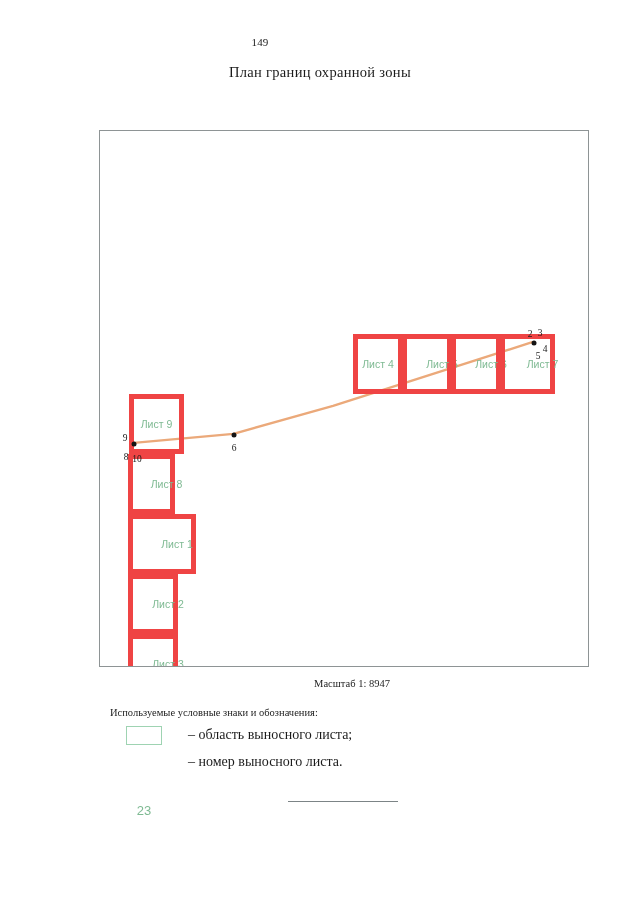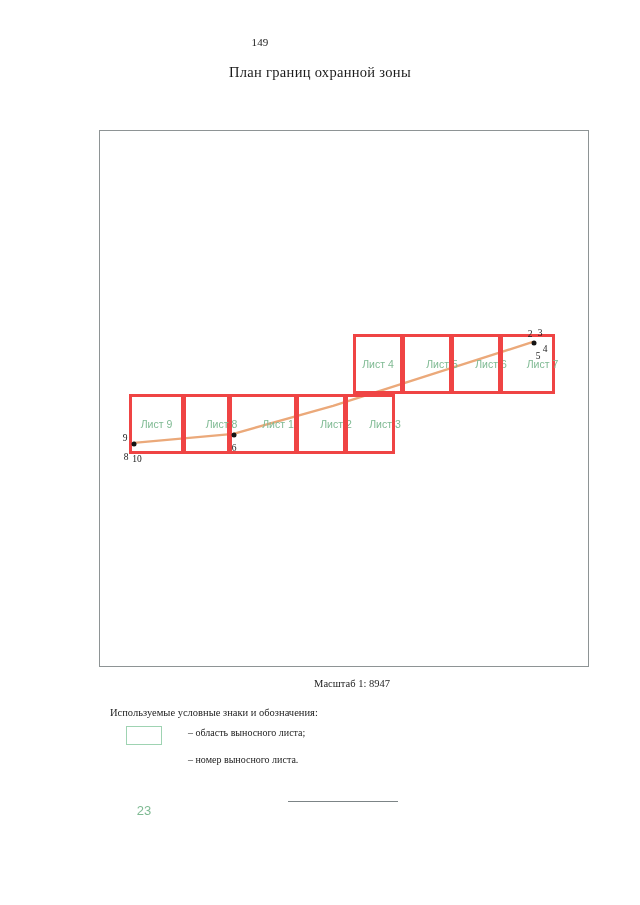--- a/index.html
+++ b/index.html
@@ -63,24 +63,25 @@
     position: absolute;
     display: flex;
   }
   .sheet-row.upper {
     left: 253px;   
     top: 203px;    
   }
   .sheet-row.lower {
     left: 29px;    
     top: 263px;    
+    flex-direction: column;
   }
   .sheet-cell {
     box-sizing: border-box;
-    border: 3px solid #ef4444;
+    border: 5px solid #ef4444;
     height: 60px;
     display: flex;
     align-items: center;
     justify-content: center;
     font-family: "Liberation Sans", sans-serif;
     font-size: 10.5px;
     color: #7fba93;
     background: transparent;
     white-space: nowrap;
   }
@@ -158,21 +159,21 @@
     color: #7fba93;
     display: flex;
     align-items: center;
     justify-content: center;
     margin-top: 48px;
   }
   .legend-text {
     position: absolute;
     left: 78px;
     top: 3px;
-    font-size: 10px;
+    font-size: 14px;
     color: #1c1c1c;
     white-space: nowrap;
   }
 
   
   .bottom-rule {
     position: absolute;
     left: 288px;
     top: 801px;
     width: 110px;

